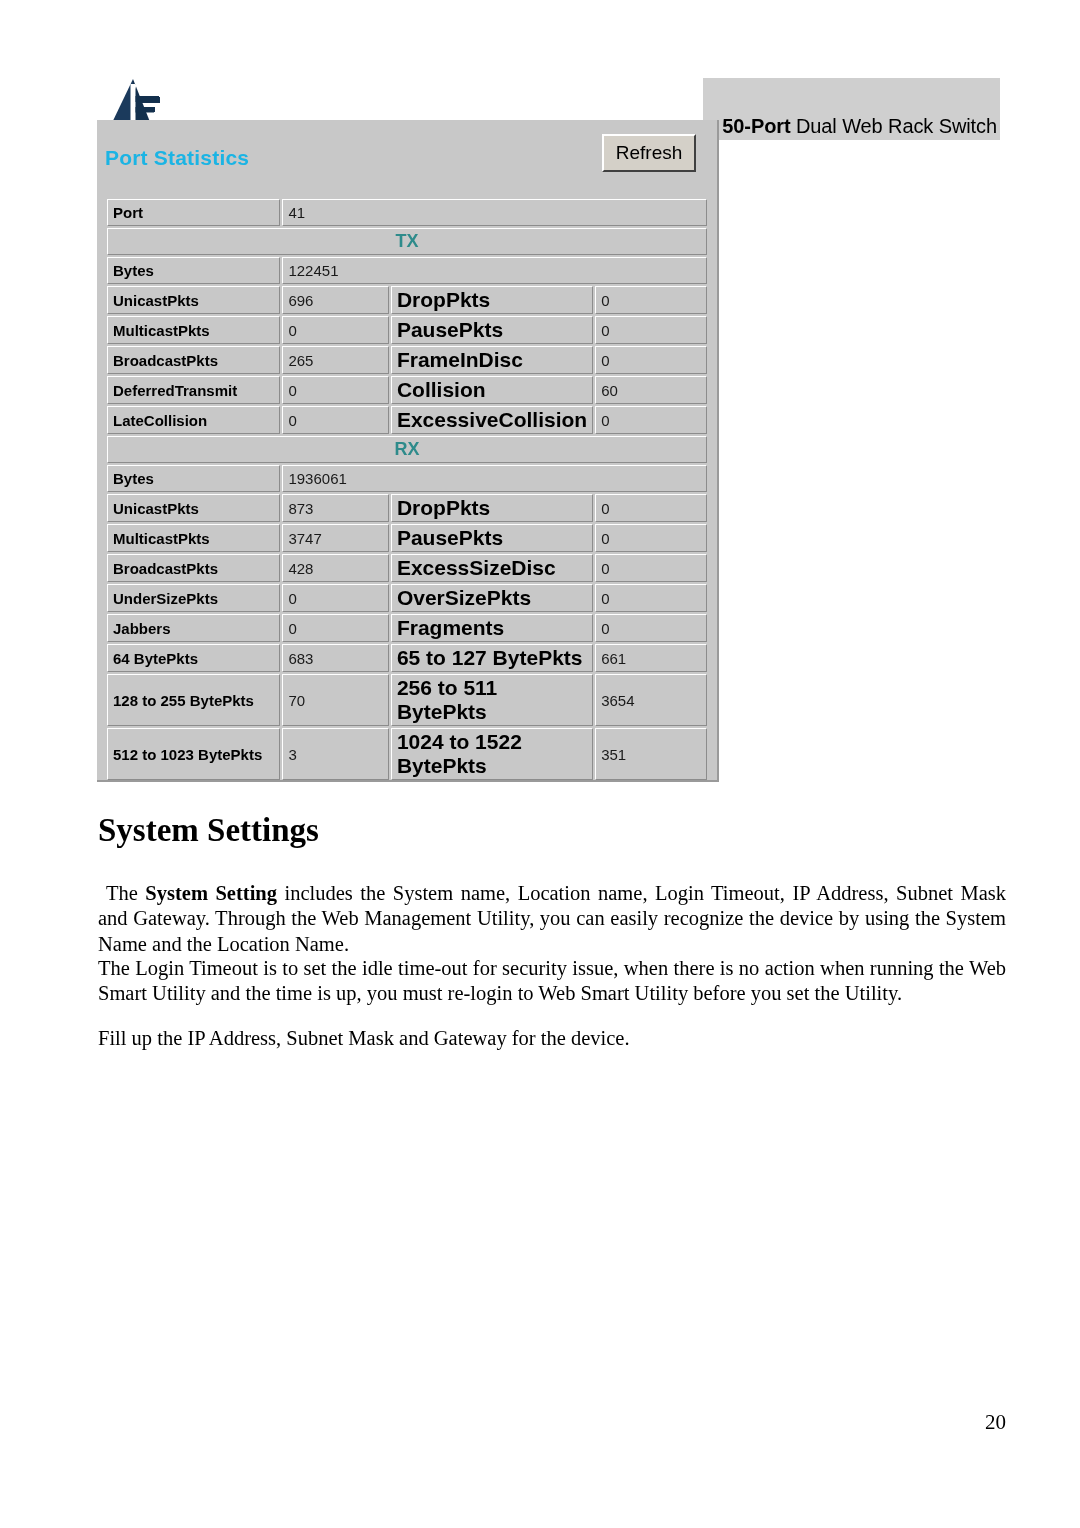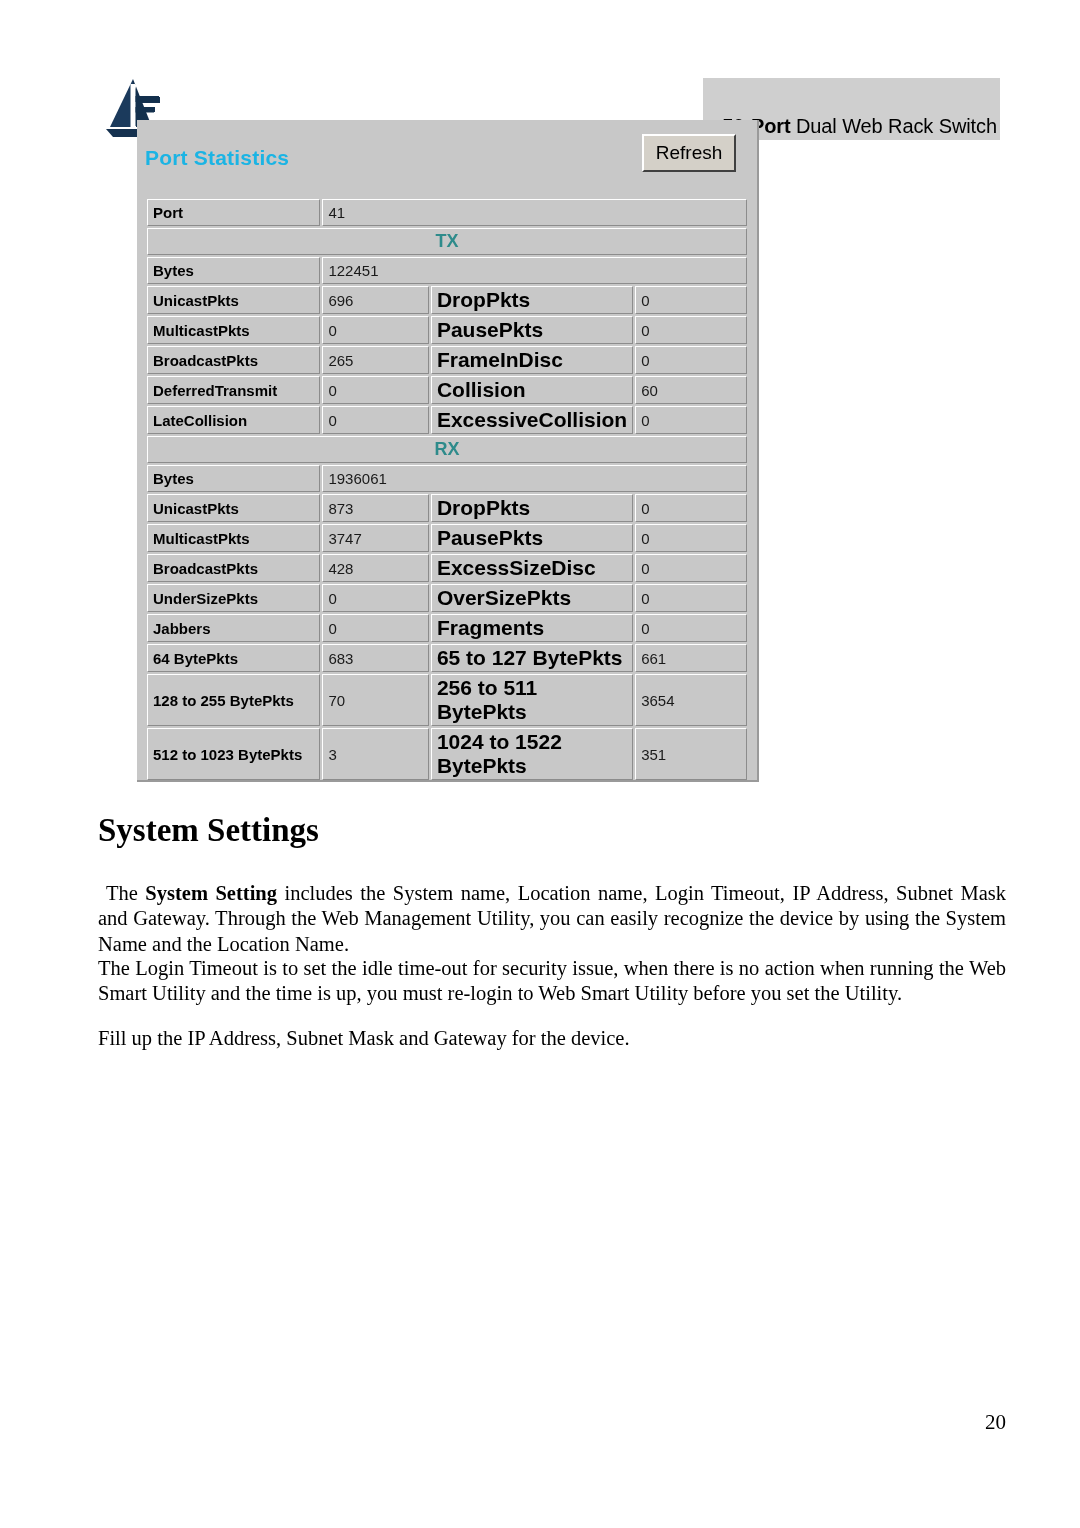--- a/index.html
+++ b/index.html
@@ -24,21 +24,21 @@
     font-family:"Liberation Sans", sans-serif;
     font-size:20px; font-weight:500; color:#000; white-space:nowrap;
     letter-spacing:-0.1px;
   }
   #product-banner-text .dash-part { font-weight:700; }
 
   
   #port-stats-panel {
     position:absolute; left:97px; top:120px; width:622px; height:662px;
     background:#c8c8c8;
-    border-right:2px solid #9a9a9a; border-bottom:2px solid #9a9a9a;margin-left:40px;
+    border-right:2px solid #9a9a9a; border-bottom:2px solid #9a9a9a;
   }
   #panel-titlebar { position:relative; height:73px; }
   #panel-title {
     position:absolute; left:8px; top:26px;
     font-family:"Liberation Sans", sans-serif;
     font-size:21px; font-weight:bold; color:#1BB4E4;
     letter-spacing:0.2px;
   }
   #refresh-button {
     position:absolute; left:505px; top:14px; width:94px; height:32px;

